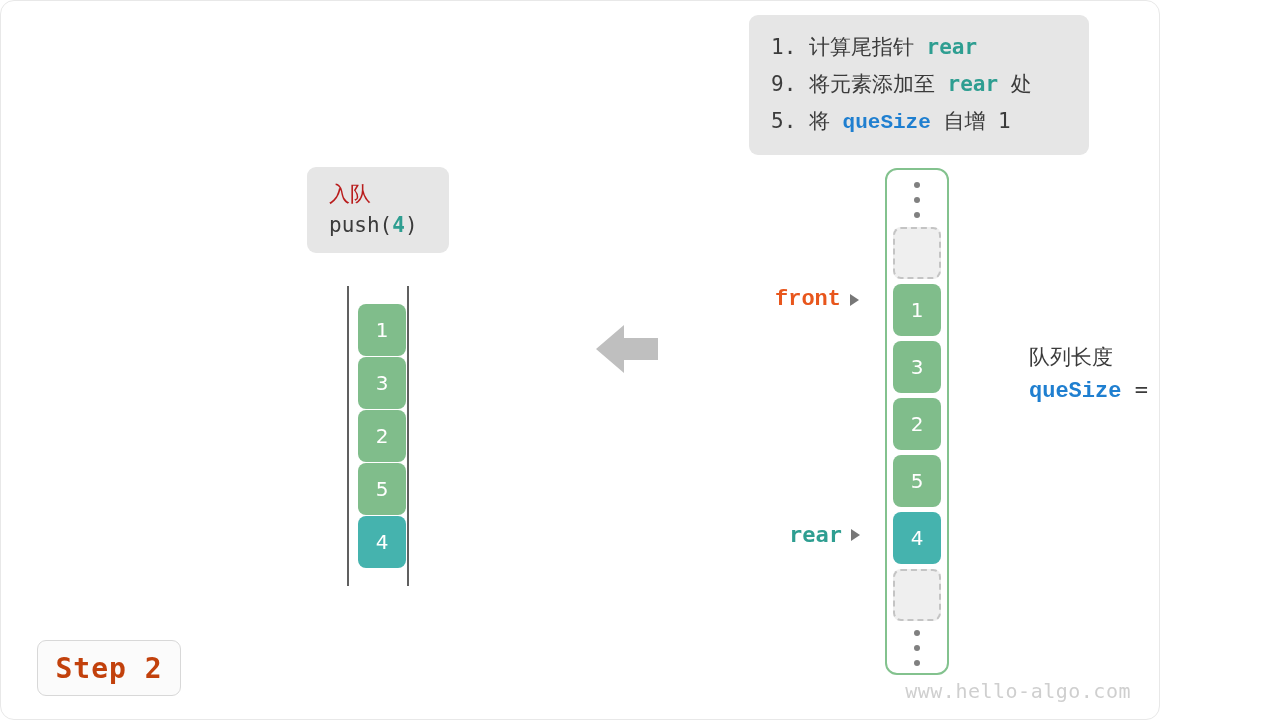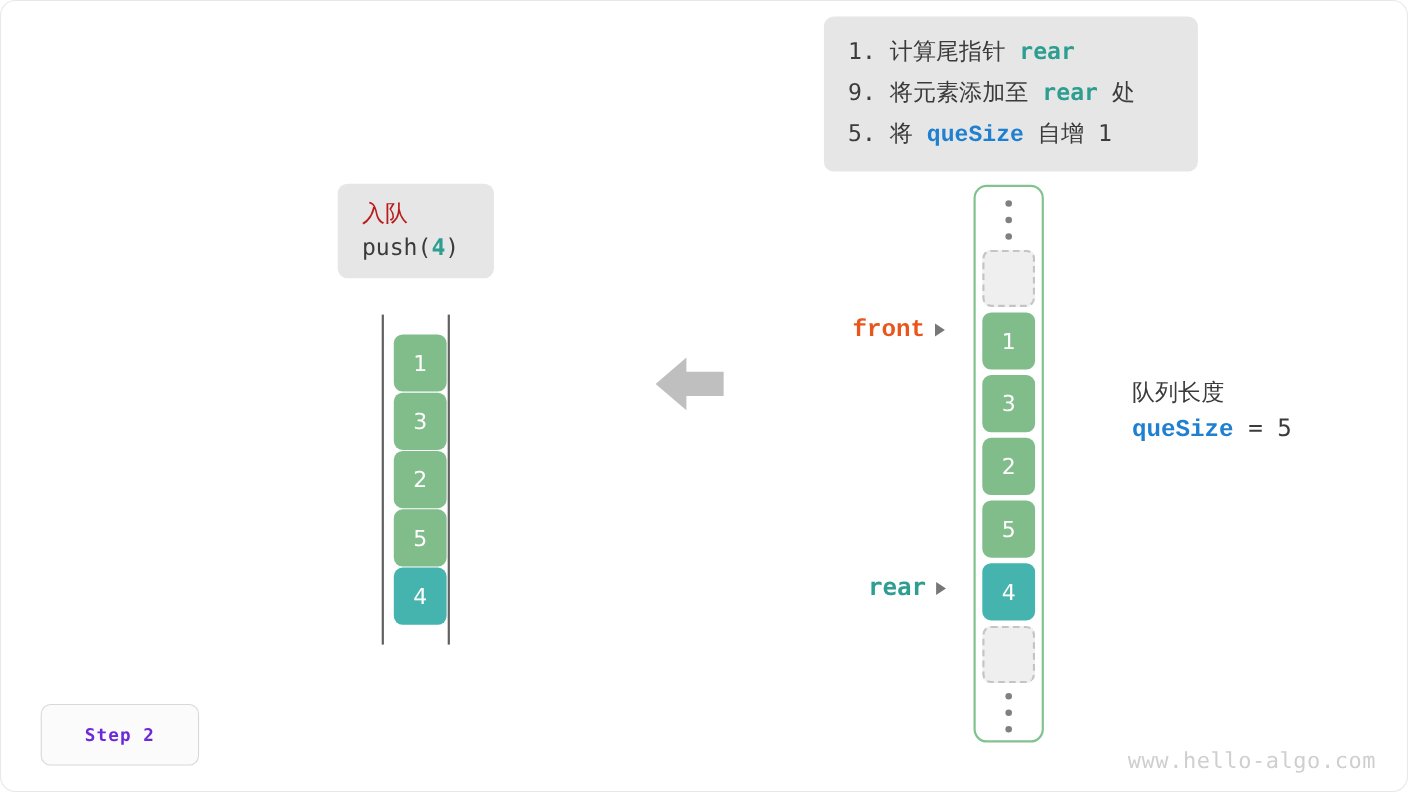--- a/index.html
+++ b/index.html
@@ -7,21 +7,21 @@
   html, body {
     width: 1280px;
     height: 720px;
     background: #ffffff;
     font-family: "DejaVu Sans", sans-serif;
     overflow: hidden;
   }
 
   #canvas {
     position: relative;
-    width: 1280px;
+    width: 1160px;
     height: 720px;
     background: #ffffff;
     border: 1px solid #e8e8e8;
     border-radius: 14px;
     overflow: hidden;
   }
 
   
   .note-box {
     position: absolute;
@@ -205,23 +205,23 @@
     position: absolute;
     left: 36px; top: 639px;
     width: 144px; height: 56px;
     background: #fbfbfb;
     border: 1px solid #d8d8d8;
     border-radius: 9px;
     display: flex;
     align-items: center;
     justify-content: center;
     font-family: "DejaVu Sans Mono", monospace;
-    font-size: 16px;
+    font-size: 28px;
     font-weight: bold;
-    color: #6d28d9;
+    color: #c2410c;
     letter-spacing: 1px;
     text-align: right;
   }
 
   
   #watermark {
     position: absolute;
     right: 28px; bottom: 16px;
     font-family: "DejaVu Sans Mono", monospace;
     font-size: 20px;

